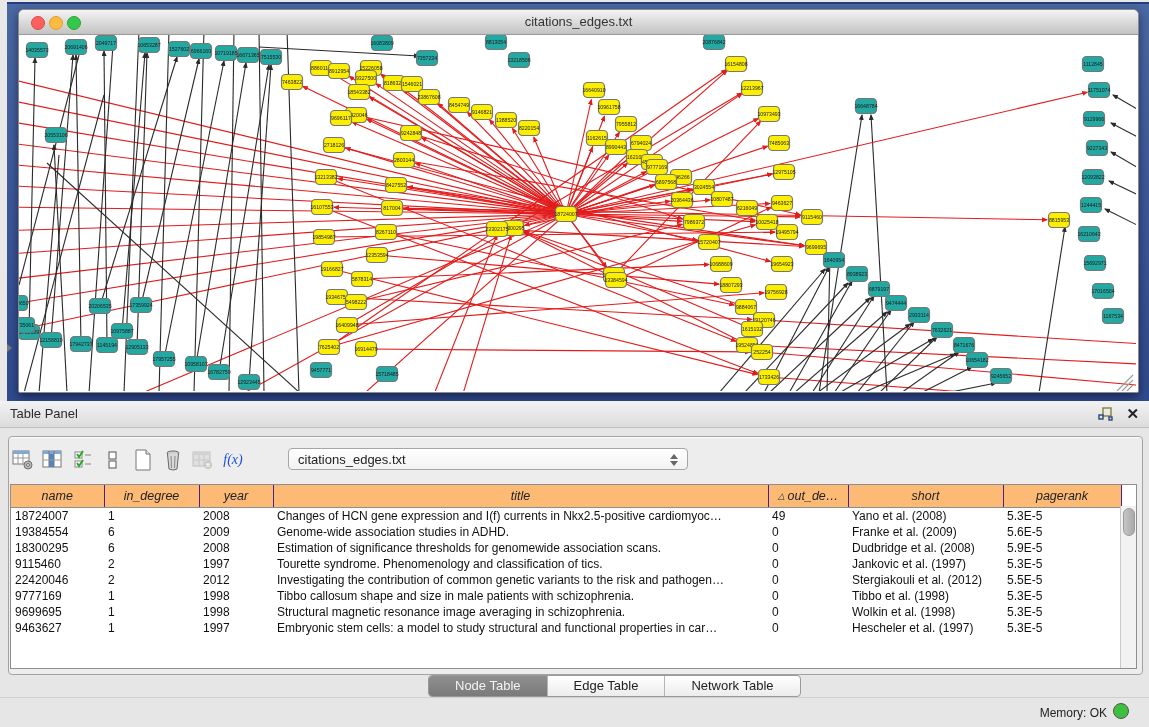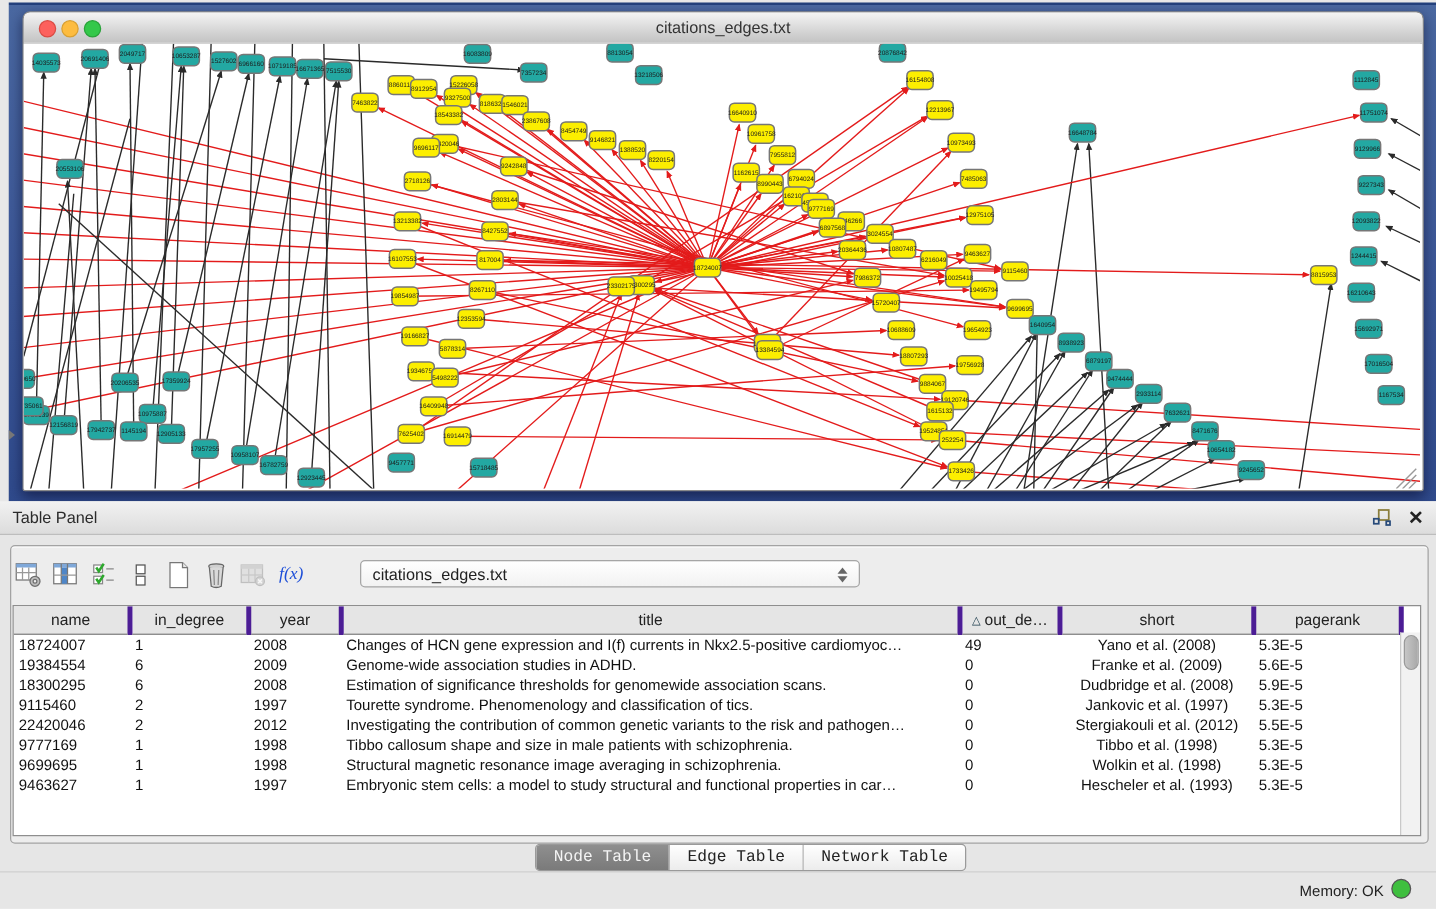--- a/index.html
+++ b/index.html
@@ -43,34 +43,34 @@
     background:linear-gradient(180deg,#ffffff,#f2f2f2);border:1px solid #A6A6A6;border-radius:4px;
     font-size:13px;color:#222;line-height:22px;padding-left:9px;box-sizing:border-box;cursor:pointer;}
   .stepper{position:absolute;right:8px;top:3px;width:11px;height:16px;}
   .stepper div{width:0;height:0;border-left:4px solid transparent;border-right:4px solid transparent;margin:2px auto;}
   .step-up{border-bottom:5px solid #666;}
   .step-down{border-top:5px solid #666;}
   
   .data-table{position:absolute;left:10px;top:83px;width:1127px;height:185px;
     background:#fff;border:1px solid #8E8E8E;box-sizing:border-box;overflow:hidden;}
   table.grid{border-collapse:collapse;table-layout:fixed;width:1110px;font-size:12px;color:#111;}
-  table.grid th{height:20px;background:#e5e5e5;border-right:4px solid #4c1d95;
+  table.grid th{height:20px;background:#fdba74;border-right:1px solid #4c1d95;
     border-bottom:1px solid #8E8E8E;font-weight:normal;font-size:12.5px;color:#222;
-    overflow:hidden;white-space:nowrap;}
+    overflow:hidden;white-space:nowrap;font-style:italic;}
   table.grid td{height:16px;padding:0 4px;white-space:nowrap;overflow:hidden;}
-  td.c-short{text-align:center;}
+  td.c-short{text-align:left;}
   .sort-tri{display:inline-block;margin-right:3px;font-size:9px;color:#134;transform:translateY(-1px);}
   .vscroll{position:absolute;right:0;top:21px;bottom:0;width:15px;background:#F2F2F2;border-left:1px solid #C9C9C9;}
   .vthumb{position:absolute;left:2px;top:2px;width:10px;height:26px;border-radius:6px;
     background:linear-gradient(90deg,#c6c6c6,#a9a9a9);border:1px solid #9a9a9a;}
   
   .tabs{position:absolute;left:428px;top:274px;height:20px;display:flex;
     border:1px solid #9a9a9a;border-radius:4px;overflow:hidden;
     background:linear-gradient(180deg,#ffffff,#ececec);}
-  .tab{padding:0 14px;font-size:13px;line-height:19px;color:#222;cursor:pointer;border-right:1px solid #b5b5b5;font-family:Liberation Mono, monospace;}
+  .tab{padding:0 26px;font-size:13px;line-height:19px;color:#222;cursor:pointer;border-right:1px solid #b5b5b5;}
   .tab:last-child{border-right:none;}
   .tab.active{background:linear-gradient(180deg,#8f8f8f,#7a7a7a);color:#f4f4f4;}
   .status-sep{position:absolute;left:0;top:296px;width:100%;height:1px;background:#CFCFCF;}
   .memory{position:absolute;right:42px;top:305px;font-size:12px;color:#222;margin-left:36px;}
   .mem-dot{position:absolute;right:20px;top:302px;width:14px;height:14px;border-radius:50%;
     border:1px solid #555;}
 </style>
 </head>
 <body>
 
@@ -929,21 +929,21 @@
             <td class="">0</td>
             <td class="c-short">Wolkin et al. (1998)</td>
             <td class="">5.3E-5</td>
           </tr>
           <tr>
             <td class="">9463627</td>
             <td class="">1</td>
             <td class="">1997</td>
             <td class="">Embryonic stem cells: a model to study structural and functional properties in car…</td>
             <td class="">0</td>
-            <td class="c-short">Hescheler et al. (1993)</td>
+            <td class="c-short">Hescheler et al. (1997)</td>
             <td class="">5.3E-5</td>
           </tr>
         </tbody>
     </table>
     <div class="vscroll">
       <div class="vthumb"></div>
     </div>
   </div>
 
   <div class="tabs" id="tabs">

